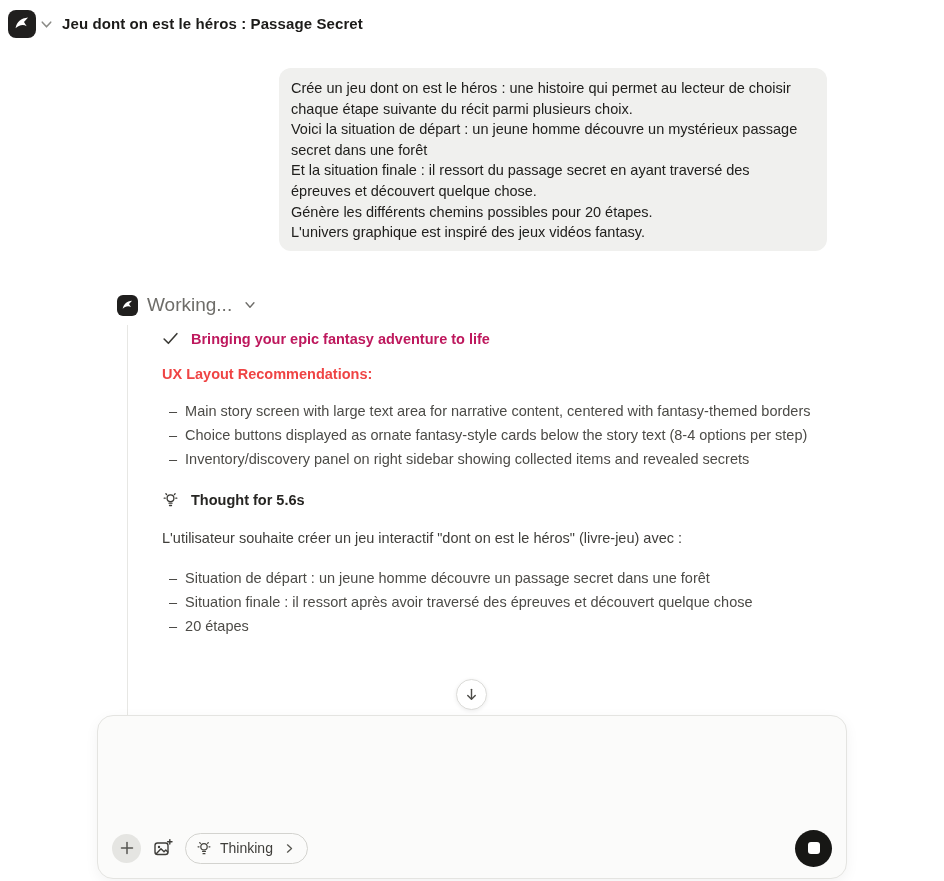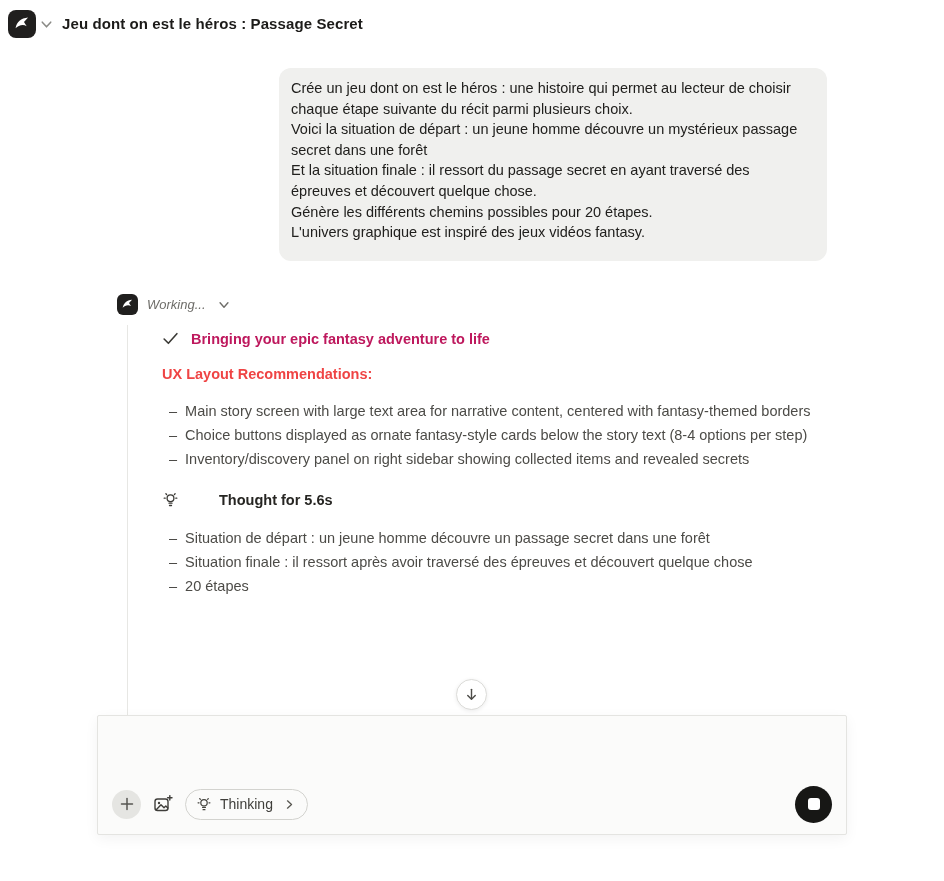--- a/index.html
+++ b/index.html
@@ -8,55 +8,55 @@
 
   
   .header { position: absolute; top: 0; left: 0; width: 944px; height: 48px; background: #ffffff; }
   .logo-badge { position: absolute; left: 8px; top: 10px; width: 28px; height: 28px;
     background: #201f1e; border-radius: 8px; display: flex; align-items: center; justify-content: center; }
   .header-chevron { position: absolute; left: 39px; top: 17px; width: 15px; height: 15px; color: #8a8a86; cursor: pointer; }
   .page-title { position: absolute; left: 62px; top: 15px; font-size: 15px; font-weight: 700; color: #1c1b19; letter-spacing: .1px; }
 
   
   .user-bubble { position: absolute; top: 68px; right: 117px; width: 548px;
-    background: #f0f0ee; border-radius: 12px; padding: 10px 14px 18px 12px;
+    background: #f0f0ee; border-radius: 12px; padding: 10px 14px 8px 12px;
     font-size: 14.5px; line-height: 20.6px; color: #21201e; white-space: pre-line; }
 
   
   .working-row { position: absolute; left: 117px; top: 294px; display: flex; align-items: center; gap: 9px; cursor: pointer; }
   .mini-badge { width: 21px; height: 21px; background: #201f1e; border-radius: 6px;
     display: flex; align-items: center; justify-content: center; }
-  .working-label { font-size: 13px; color: #6e6d69; font-style: italic; }
+  .working-label { font-size: 19px; color: #6e6d69; }
   .working-chevron { width: 14px; height: 14px; color: #6e6d69; margin-left: 2px; }
 
   .thread-line { position: absolute; left: 127px; top: 325px; width: 1px; height: 392px; background: #e7e7e4; }
 
   .assistant-body { position: absolute; left: 162px; top: 330px; width: 682px; }
   .task-row { display: flex; align-items: center; gap: 12px; margin-bottom: 19px; }
   .check-icon { width: 17px; height: 17px; color: #3a3935; flex: 0 0 auto; }
   .task-title { font-size: 14.5px; font-weight: 700; color: #be185d; }
   .section-heading { font-size: 14.5px; font-weight: 700; color: #ef4444; margin-bottom: 19px; }
 
   .bullet { font-size: 14.5px; line-height: 20px; color: #4c4b47; text-indent: 7px; margin-bottom: 4px; }
   .bullet .dash { margin-right: 8px; color: #4c4b47; }
   .bullets { margin-bottom: 18px; }
 
   .thought-row { display: flex; align-items: center; gap: 12px; margin: 22px 0 20px 0; }
   .bulb-icon { width: 17px; height: 17px; color: #3a3935; flex: 0 0 auto; }
-  .thought-title { font-size: 14.5px; font-weight: 700; color: #262522; margin-left: 28px; }
+  .thought-title { font-size: 14.5px; font-weight: 700; color: #262522; }
   .thought-intro { font-size: 14.5px; line-height: 20px; color: #3f3e3a; margin-bottom: 20px; }
 
   
   .scroll-btn { position: absolute; left: 456px; top: 679px; width: 31px; height: 31px; border-radius: 50%;
     background: #ffffff; border: 1px solid #dcdcd9; box-shadow: 0 1px 4px rgba(0,0,0,.08);
     display: flex; align-items: center; justify-content: center; cursor: pointer; z-index: 5; color: #4c4b47; }
 
   
-  .composer { position: absolute; left: 97px; top: 715px; width: 750px; height: 120px;
-    background: #fbfbfa; border: 1px solid #e4e4e1; border-radius: 2px;
+  .composer { position: absolute; left: 97px; top: 715px; width: 750px; height: 164px;
+    background: #fbfbfa; border: 1px solid #e4e4e1; border-radius: 16px;
     box-shadow: 0 4px 14px rgba(0,0,0,.05); z-index: 10; }
   .composer-input { position: absolute; left: 16px; top: 14px; width: 718px; height: 86px;
     font-size: 14.5px; color: #21201e; outline: none; }
   .composer-row { position: absolute; left: 14px; right: 14px; bottom: 13px; height: 34px;
     display: flex; align-items: center; gap: 9px; }
   .plus-btn { width: 29px; height: 29px; border-radius: 50%; background: #e5e5e2; border: none;
     display: flex; align-items: center; justify-content: center; color: #565551; cursor: pointer; }
   .img-btn { width: 26px; height: 26px; background: none; border: none; display: flex;
     align-items: center; justify-content: center; color: #3f3e3a; cursor: pointer; }
   .thinking-pill { height: 31px; border: 1px solid #d3d3cf; border-radius: 16px; background: #fbfbfa;
@@ -128,20 +128,21 @@
       <line x1="7" y1="12.2" x2="10" y2="12.2" stroke="currentColor" stroke-width="1.3" stroke-linecap="round"></line>
       <line x1="7.5" y1="14.5" x2="9.5" y2="14.5" stroke="currentColor" stroke-width="1.3" stroke-linecap="round"></line>
       <line x1="2.2" y1="7.2" x2="3.2" y2="7.2" stroke="currentColor" stroke-width="1.3" stroke-linecap="round"></line>
       <line x1="13.8" y1="7.2" x2="14.8" y2="7.2" stroke="currentColor" stroke-width="1.3" stroke-linecap="round"></line>
       <line x1="3.9" y1="2.8" x2="4.6" y2="3.5" stroke="currentColor" stroke-width="1.3" stroke-linecap="round"></line>
       <line x1="13.1" y1="2.8" x2="12.4" y2="3.5" stroke="currentColor" stroke-width="1.3" stroke-linecap="round"></line>
     </svg>
     <span class="thought-title">Thought for 5.6s</span>
   </div>
 
+  <div class="thought-intro">L'utilisateur souhaite créer un jeu interactif "dont on est le héros" (livre-jeu) avec :</div>
 
   <div class="bullets">
     <p class="bullet"><span class="dash">–</span><span>Situation de départ : un jeune homme découvre un passage secret dans une forêt</span></p>
     <p class="bullet"><span class="dash">–</span><span>Situation finale : il ressort après avoir traversé des épreuves et découvert quelque chose</span></p>
     <p class="bullet"><span class="dash">–</span><span>20 étapes</span></p>
   </div>
 </div>
 
 <button class="scroll-btn">
   <svg width="15" height="15" viewBox="0 0 16 16">

